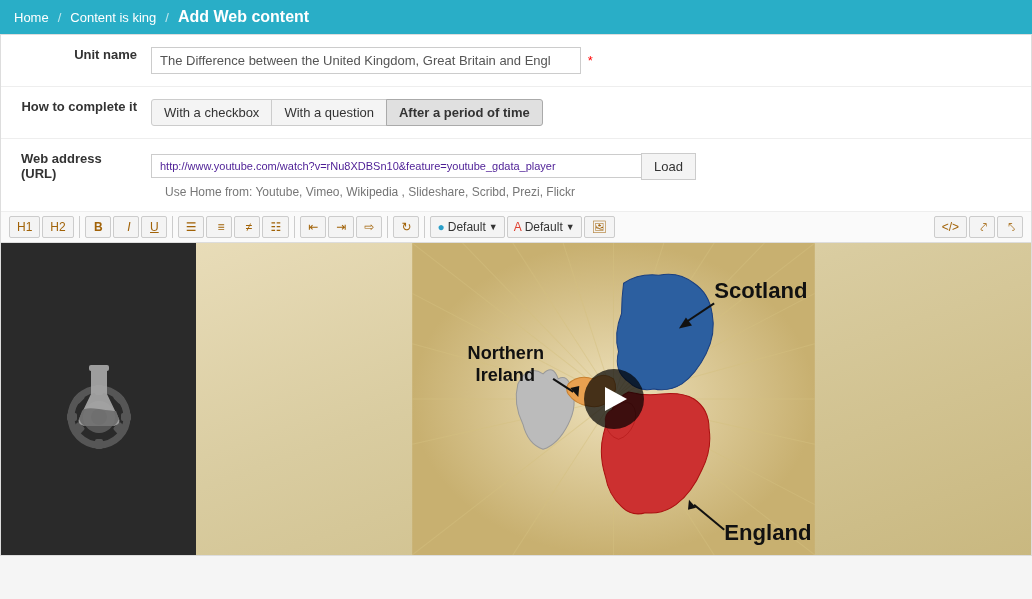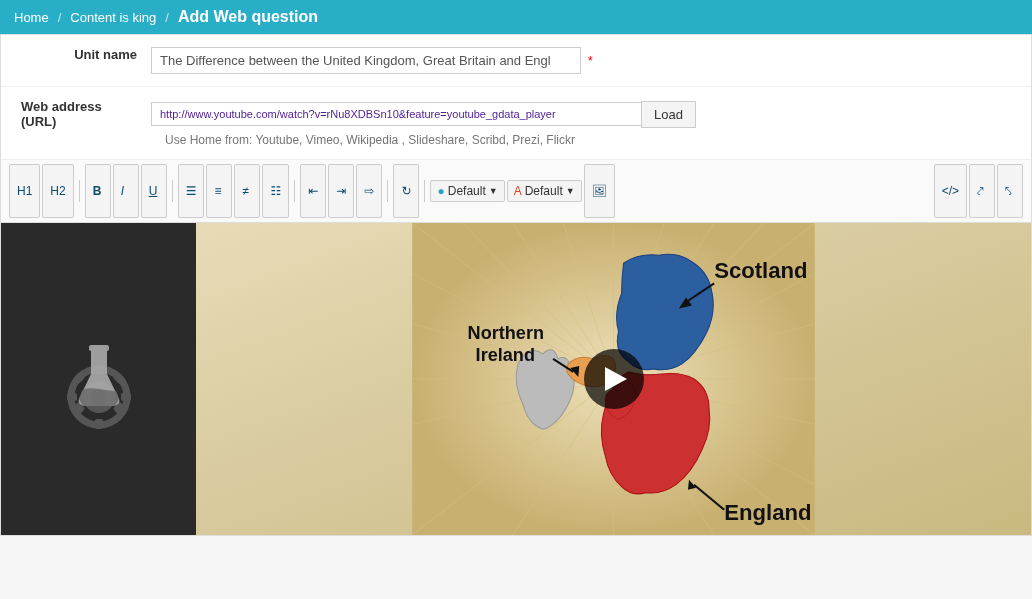--- a/index.html
+++ b/index.html
@@ -126,26 +126,26 @@
       align-items: center;
       padding: 4px 8px;
       border-bottom: 1px solid #ddd;
       background: #fafafa;
       gap: 2px;
       flex-wrap: wrap;
     }
     .tb-btn {
       border: 1px solid #ccc;
       background: #f4f4f4;
-      padding: 19px 7px;
+      padding: 3px 7px;
       font-size: 12px;
       cursor: pointer;
-      color: #0c4a6e;
+      color: #a16207;
       min-width: 26px;
-      text-align: left;
+      text-align: right;
       border-radius: 2px;
     }
     .tb-sep { width: 1px; height: 22px; background: #ccc; margin: 0 3px; }
     .tb-dropdown {
       border: 1px solid #ccc;
       background: #f4f4f4;
       padding: 3px 6px;
       font-size: 12px;
       cursor: pointer;
       color: #333;
@@ -221,33 +221,41 @@
     }
   </style>
 </head>
 <body>
 
 <div id="header">
   <a href="#">Home</a>
   <span class="sep">/</span>
   <a href="#">Content is king</a>
   <span class="sep">/</span>
-  <span class="page-title">Add Web question</span>
+  <span class="page-title">Add Web content</span>
 </div>
 
 <div id="main">
 
   <div class="form-row">
     <div class="form-label">Unit name</div>
     <div class="form-control-area">
       <input type="text" id="unit-name-input" value="The Difference between the United Kingdom, Great Britain and Engl" style="">
       <span class="required-star">*</span>
     </div>
   </div>
 
+  <div class="form-row">
+    <div class="form-label">How to complete it</div>
+    <div class="form-control-area btn-group">
+      <button>With a checkbox</button>
+      <button>With a question</button>
+      <button class="active">After a period of time</button>
+    </div>
+  </div>
 
   <div class="form-row" id="url-row">
     <div class="url-line">
       <div class="form-label-inline">Web address (URL)</div>
       <input type="text" id="url-input" value="http://www.youtube.com/watch?v=rNu8XDBSn10&amp;feature=youtube_gdata_player" style="">
       <button id="load-btn">Load</button>
     </div>
     <div class="url-hint">
       <span>Use Home from: Youtube, Vimeo,</span>
       <a href="#">Wikipedia</a>

